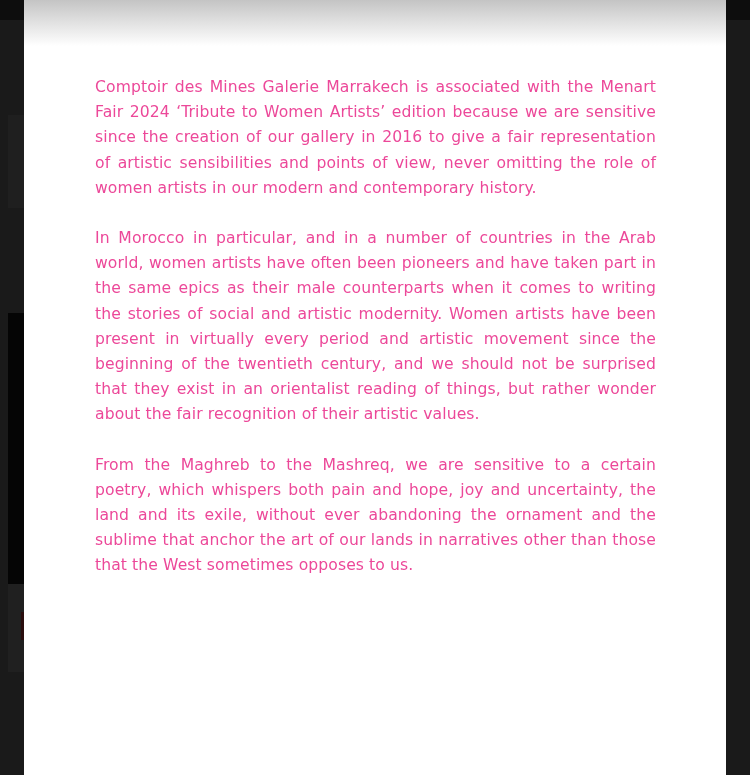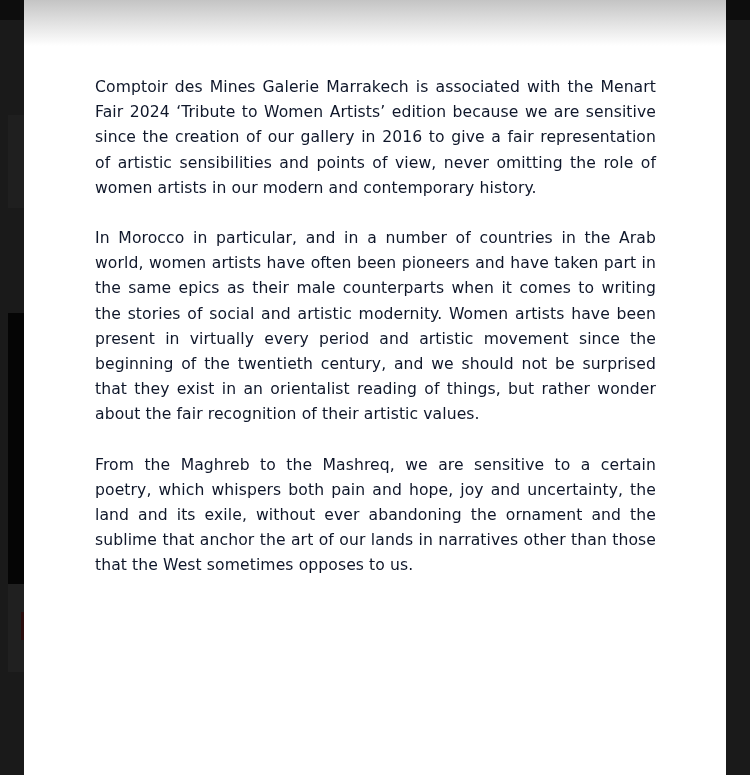--- a/index.html
+++ b/index.html
@@ -56,21 +56,21 @@
       position: absolute;
       left: 71px;
       top: 75px;
       width: 561px;
     }
     .content p {
       margin: 0 0 25px 0;
       font-family: "DejaVu Sans", sans-serif;
       font-size: 15.6px;
       line-height: 25.2px;
-      color: #0f172a;
+      color: #ec4899;
       text-align: justify;
       letter-spacing: 0.1px;
       word-spacing: 0px;
     }
   </style>
 </head>
 <body>
 
 <div class="backdrop">
   <div class="topbar"></div>

